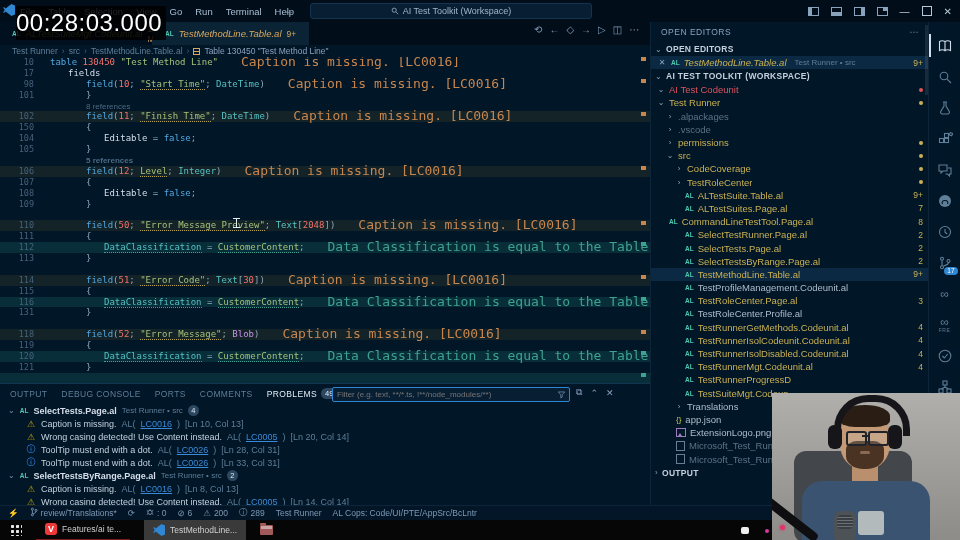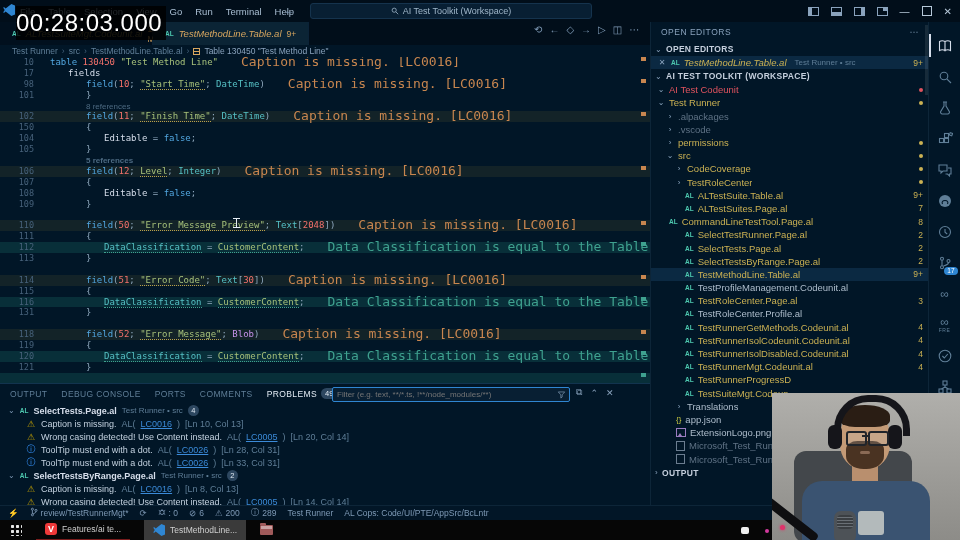--- a/index.html
+++ b/index.html
@@ -760,21 +760,21 @@
       <div class="sitem">
         <span class="ic">⚡</span>
       </div>
       <div class="sitem">
         <span class="ic"><svg width="8" height="10" viewBox="0 0 10 12">
             <circle cx="3" cy="2.5" r="1.3"></circle>
             <circle cx="3" cy="9.5" r="1.3"></circle>
             <circle cx="7.5" cy="4" r="1.3"></circle>
             <path d="M3 3.8v4.4M7.5 5.3c0 2-2.4 2.2-4 3.2"></path>
           </svg></span>
-        <span>review/TestRunnerMgt*</span>
+        <span>review/Translations*</span>
       </div>
       <div class="sitem">
         <span class="ic">⟳</span>
       </div>
       <div class="sitem">
         <span class="ic"><svg width="8" height="8" viewBox="0 0 10 10">
             <circle cx="5" cy="5.5" r="2.6"></circle>
             <path d="M5 3V1.5M2.6 4L1 3M7.4 4L9 3M2.6 7L1 8M7.4 7L9 8"></path>
           </svg></span>
         <span>: 0</span>

